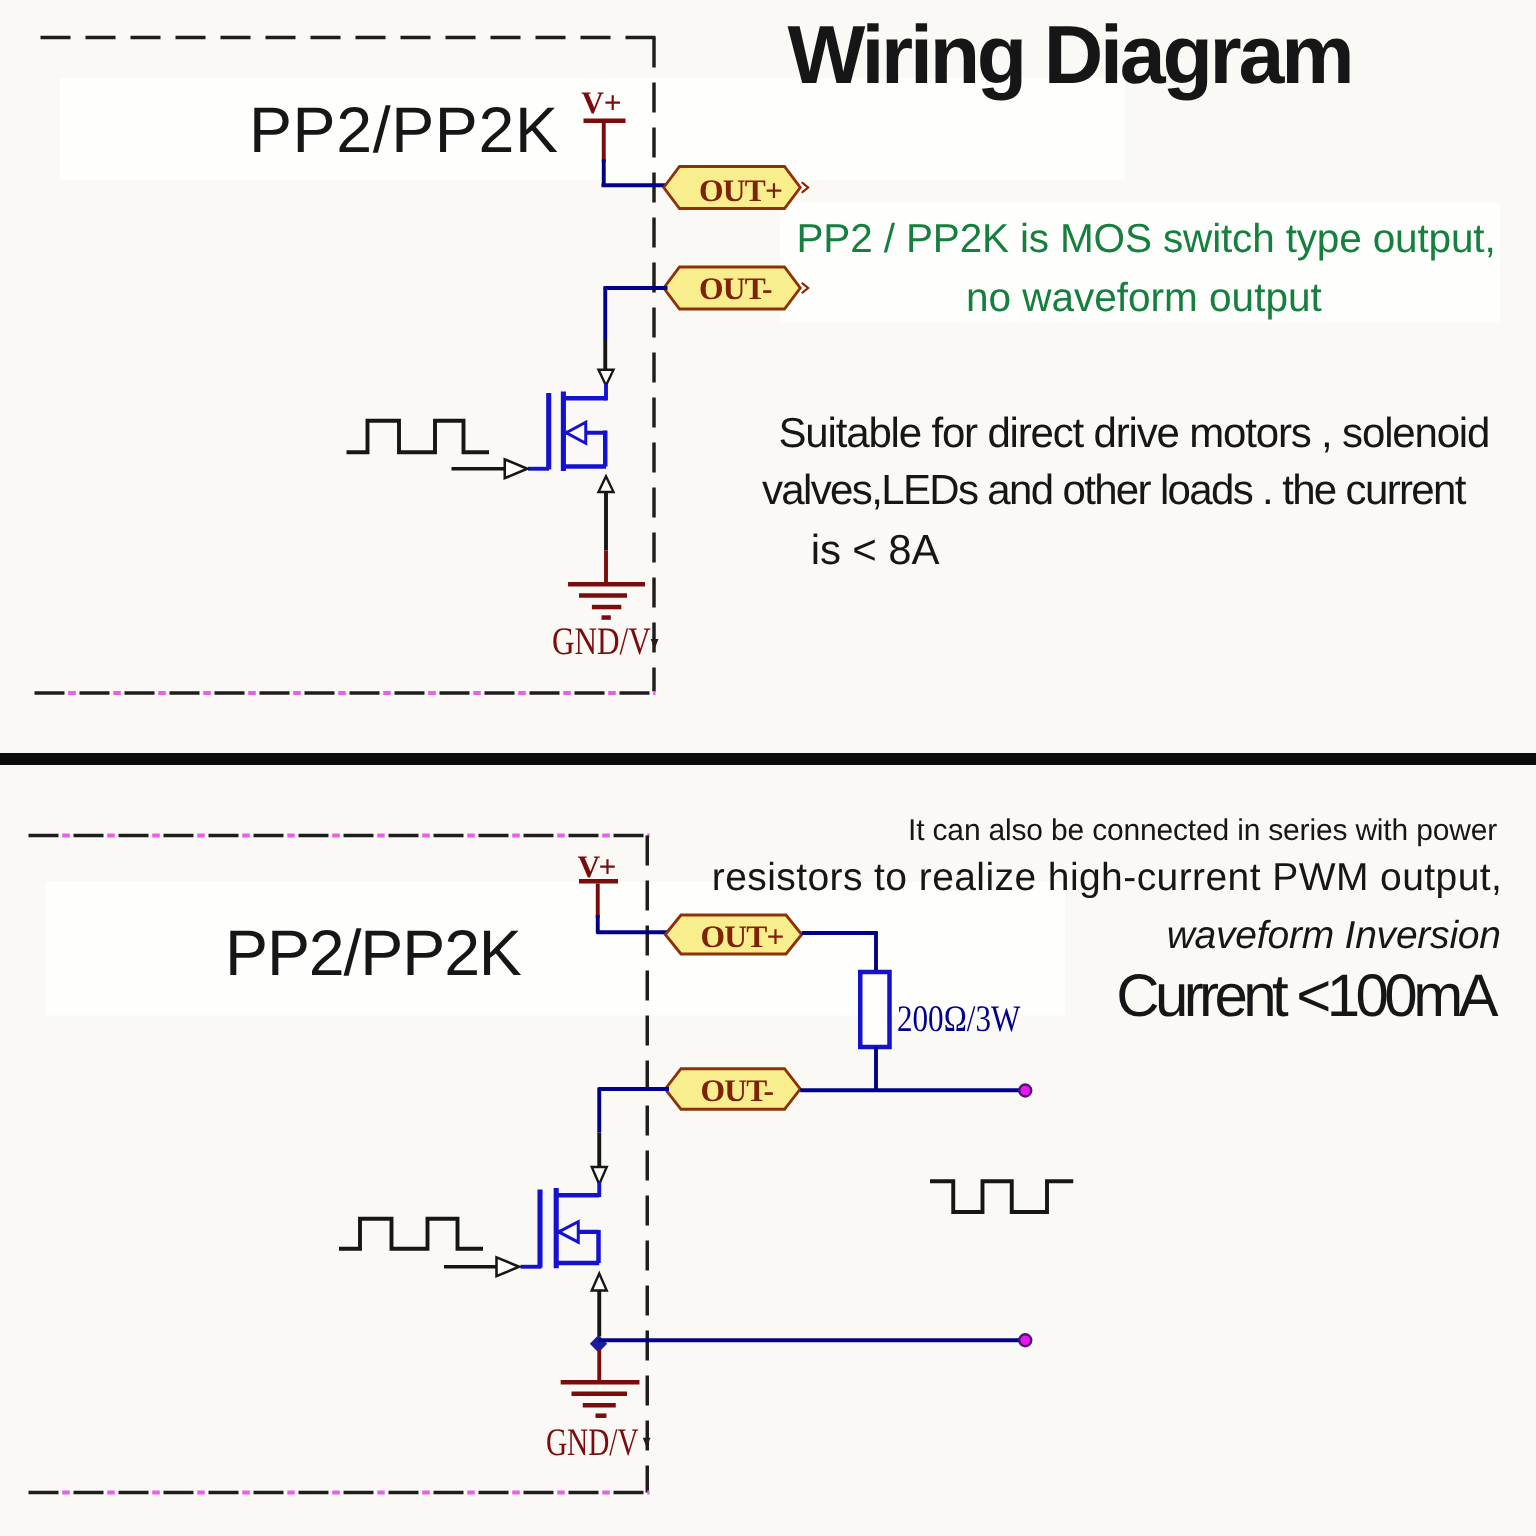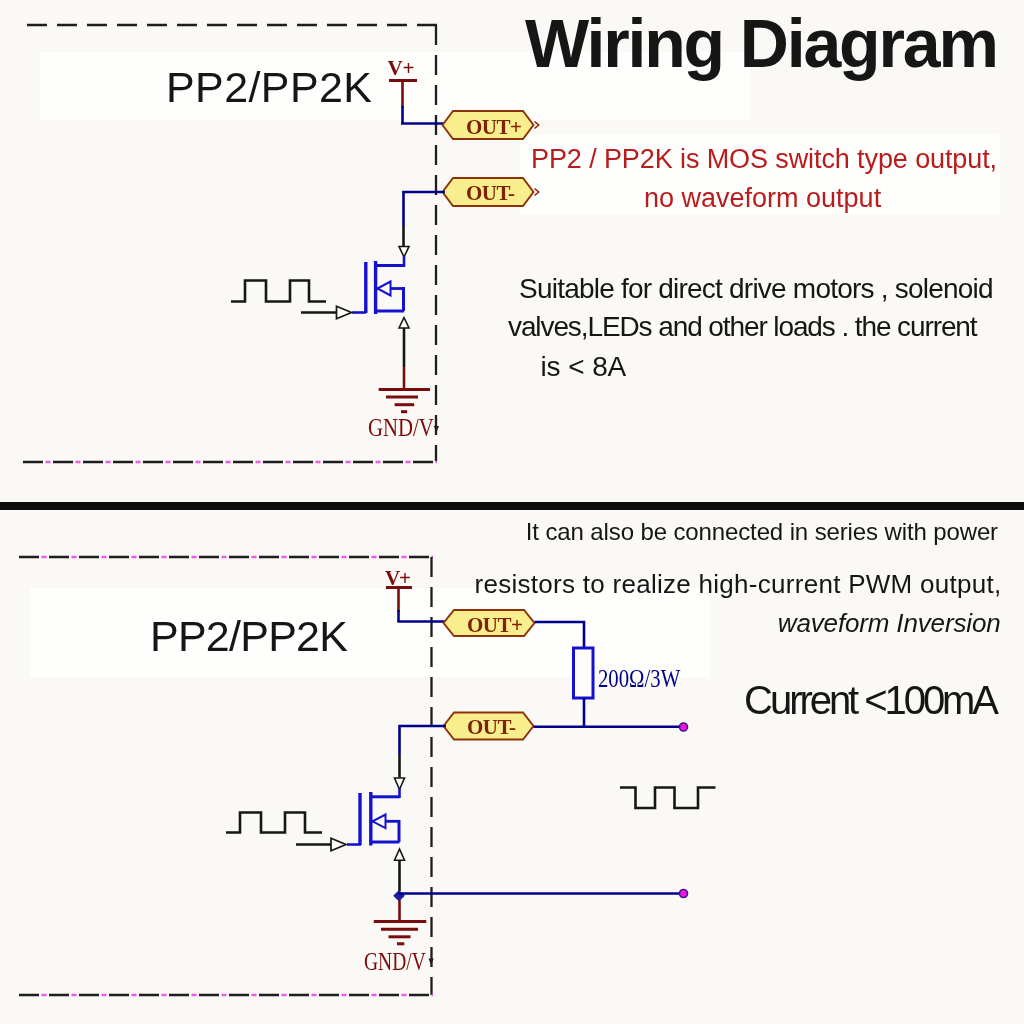--- a/index.html
+++ b/index.html
@@ -1,19 +1,19 @@
 <!DOCTYPE html>
 <html><head>
 <meta charset="utf-8">
 <style>
   html,body{margin:0;padding:0;}
   body{width:1024px;height:1024px;background:#fbf9f5;font-family:"Liberation Sans",sans-serif;overflow:hidden;position:relative;}
   .abs{position:absolute;white-space:nowrap;line-height:1;}
   .blk{color:#161616;}
-  .red{color:#b91c1c;}
+  .red{color:#15803d;}
 </style>
 </head>
 <body>
 <div class="abs" style="left:40px;top:52px;width:710px;height:68px;background:#fefefd;"></div>
 <div class="abs" style="left:30px;top:588px;width:680px;height:89px;background:#fefefd;"></div>
 <div class="abs" style="left:520px;top:135px;width:480px;height:80px;background:#fefefd;"></div>
 
 <svg class="abs" style="left:0;top:0" width="1024" height="1024" viewBox="0 0 1024 1024">
 
   <path d="M27,25 H437" stroke="#1d1d1d" stroke-width="2.3" stroke-dasharray="20 10" fill="none"></path>
@@ -135,24 +135,24 @@
     <text x="466" y="134" font-size="21" font-weight="bold" fill="#7e2206" textLength="56">OUT+</text>
     <text x="466" y="199.5" font-size="21" font-weight="bold" fill="#7e2206" textLength="49">OUT-</text>
     <text x="467" y="631.5" font-size="21" font-weight="bold" fill="#7e2206" textLength="56">OUT+</text>
     <text x="467" y="734" font-size="21" font-weight="bold" fill="#7e2206" textLength="49">OUT-</text>
     <text id="res" transform="translate(598,687) scale(0.83,1)" font-size="25" fill="#00008b">200Ω/3W</text>
     <polygon points="433.8,426 439,426 436.4,432.5" fill="#2a1a1a"></polygon>
     <polygon points="428.5,958.5 433.7,958.5 431.1,965" fill="#2a1a1a"></polygon>
   </g>
 </svg>
 
-<div id="wd" class="abs blk" style="left:525px;top:9px;font-size:68px;font-weight:bold;letter-spacing:-2.15px;">Wiring Diagram</div>
+<div id="wd" class="abs blk" style="left:525px;top:9px;font-size:55px;font-weight:bold;letter-spacing:-2.15px;">Wiring Diagram</div>
 <div id="pp2a" class="abs blk" style="left:166px;top:66px;font-size:43px;letter-spacing:0.4px;">PP2/PP2K</div>
 <div id="pp2b" class="abs blk" style="left:150px;top:615px;font-size:43px;letter-spacing:-0.75px;">PP2/PP2K</div>
 <div id="red1" class="abs red" style="left:531px;top:145.9px;font-size:27px;letter-spacing:-0.1px;">PP2 / PP2K is MOS switch type output,</div>
 <div id="red2" class="abs red" style="left:644px;top:184.5px;font-size:27px;text-align:right;">no waveform output</div>
 <div id="body1" class="abs blk" style="left:519px;top:274.7px;font-size:28px;letter-spacing:-0.78px;">Suitable for direct drive motors , solenoid</div>
 <div id="body2" class="abs blk" style="left:508px;top:312.7px;font-size:28px;letter-spacing:-1.1px;">valves,LEDs and other loads . the current</div>
 <div id="body3" class="abs blk" style="left:519.5px;top:353px;font-size:28px;letter-spacing:-0.1px;margin-left:21px;">is &lt; 8A</div>
-<div id="r1" class="abs blk" style="right:26px;top:520px;font-size:24px;letter-spacing:-0.12px;">It can also be connected in series with power</div>
+<div id="r1" class="abs blk" style="right:26px;top:544px;font-size:20px;letter-spacing:-0.12px;">It can also be connected in series with power</div>
 <div id="r2" class="abs blk" style="right:22.5px;top:570.5px;font-size:26px;letter-spacing:0.28px;text-align:right;">resistors to realize high-current PWM output,</div>
 <div id="r3" class="abs blk" style="right:23.5px;top:610px;font-size:26px;letter-spacing:-0.15px;font-style:italic;">waveform Inversion</div>
-<div id="r4" class="abs blk" style="right:28px;top:644.3px;font-size:40px;letter-spacing:-3.05px;margin-top:36px;">Current &lt;100mA</div>
+<div id="r4" class="abs blk" style="right:28px;top:644.3px;font-size:40px;letter-spacing:-3.05px;">Current &lt;100mA</div>
 
 </body></html>

